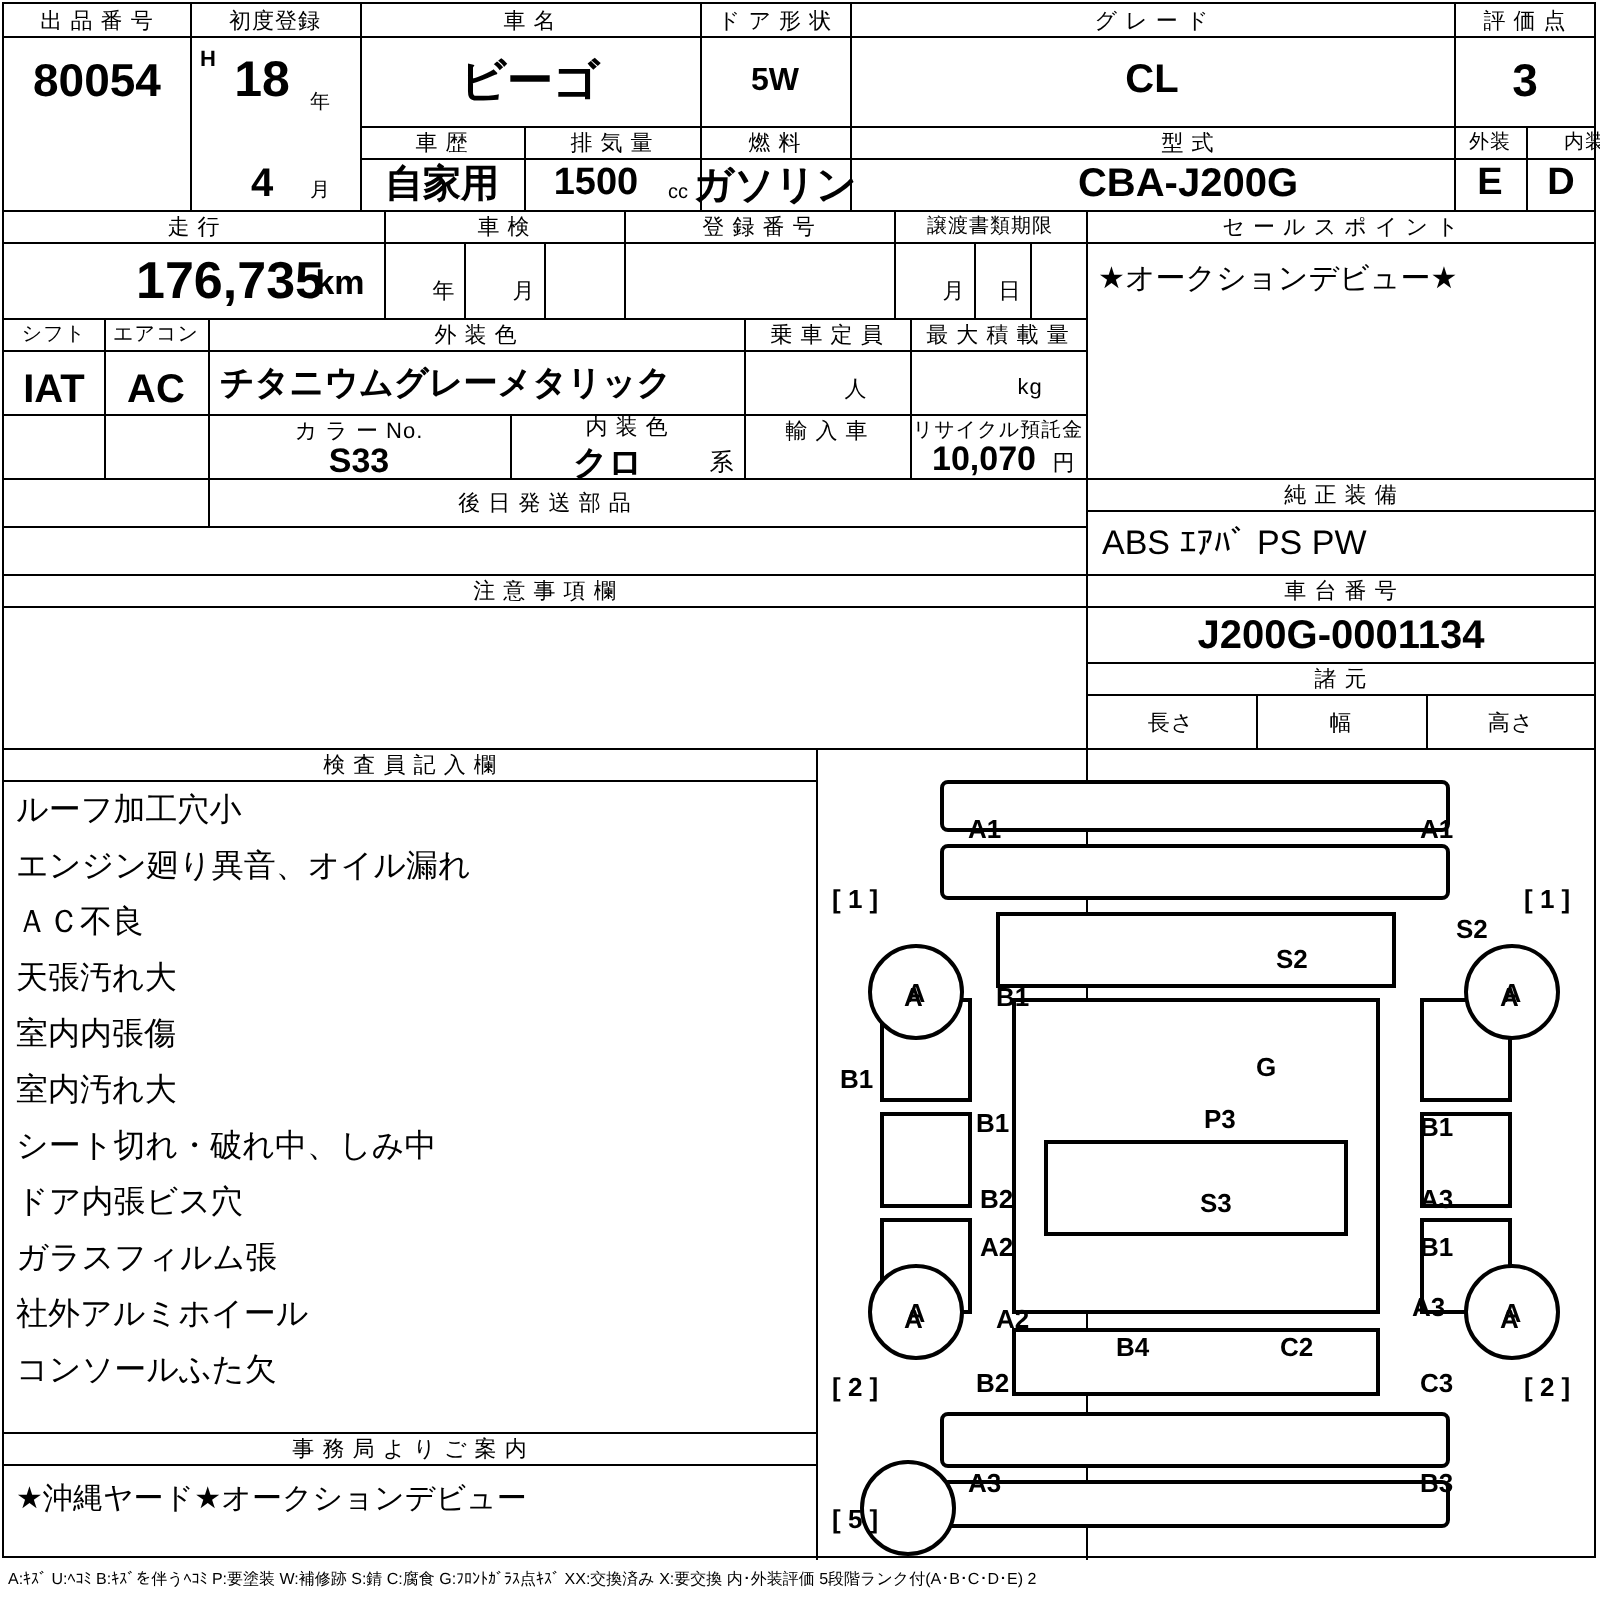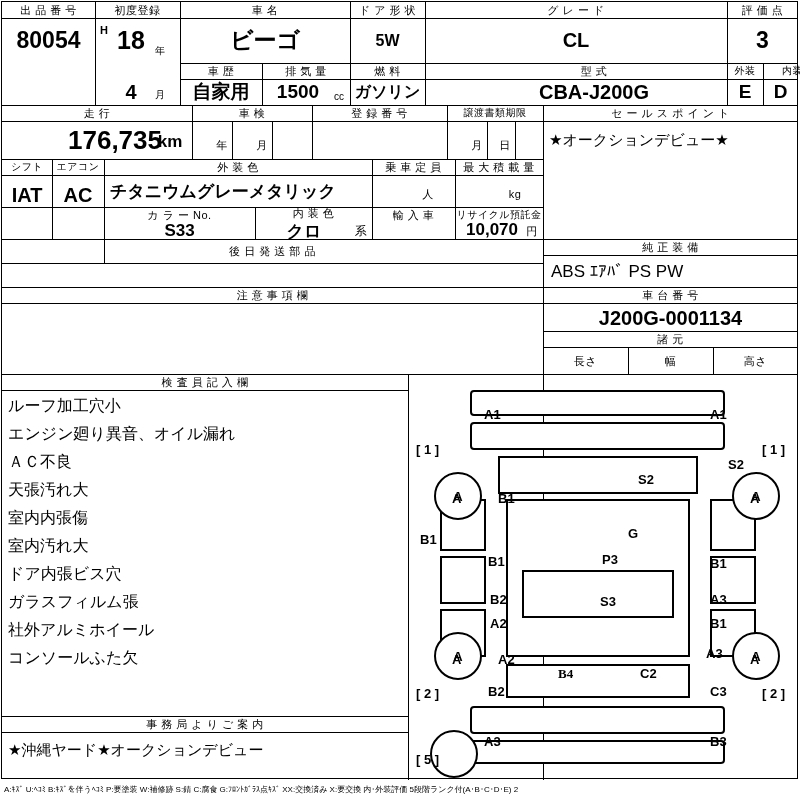--- a/index.html
+++ b/index.html
@@ -76,21 +76,21 @@
   <div class="val" style="left:727px;top:18px;width:71px;height:45px;font-size:23px;">3</div>
 
   <div class="lbl" style="left:180px;top:63px;width:82px;height:16px;">車 歴</div>
   <div class="val" style="left:180px;top:79px;width:82px;height:26px;font-size:19px;">自家用</div>
 
   <div class="lbl" style="left:262px;top:63px;width:88px;height:16px;">排 気 量</div>
   <div class="val" style="left:262px;top:79px;width:72px;height:26px;font-size:19px;">1500</div>
   <div class="val sm" style="left:330px;top:90px;width:18px;height:13px;">cc</div>
 
   <div class="lbl" style="left:350px;top:63px;width:75px;height:16px;">燃 料</div>
-  <div class="val" style="left:350px;top:79px;width:75px;height:26px;font-size:16px;">ガソリン</div>
+  <div class="val" style="left:350px;top:79px;width:75px;height:26px;font-size:20px;">ガソリン</div>
 
   <div class="lbl" style="left:425px;top:63px;width:338px;height:16px;">型 式</div>
   <div class="val" style="left:425px;top:79px;width:338px;height:26px;font-size:20px;">CBA-J200G</div>
 
   <div class="lbl" style="left:727px;top:63px;width:36px;height:16px;font-size:10px;">外装</div>
   <div class="val" style="left:727px;top:79px;width:36px;height:26px;font-size:19px;">E</div>
   <div class="lbl" style="left:763px;top:63px;width:35px;height:16px;font-size:10px;padding-left:24px;">内装</div>
   <div class="val" style="left:763px;top:79px;width:35px;height:26px;font-size:19px;">D</div>
 
   <div class="line vline" style="left:543px;top:105px;height:675px;"></div>
@@ -163,20 +163,21 @@
   <div class="line vline" style="left:408px;top:374px;height:406px;"></div>
   <div class="lbl" style="left:2px;top:374px;width:406px;height:16px;">検 査 員 記 入 欄</div>
 
   <div id="inspector-list" style="position:absolute;left:8px;top:392px;width:396px;">
       <div style="font-size: 16px; line-height: 28px; white-space: nowrap;">ルーフ加工穴小</div>
       <div style="font-size: 16px; line-height: 28px; white-space: nowrap;">エンジン廻り異音、オイル漏れ</div>
       <div style="font-size: 16px; line-height: 28px; white-space: nowrap;">ＡＣ不良</div>
       <div style="font-size: 16px; line-height: 28px; white-space: nowrap;">天張汚れ大</div>
       <div style="font-size: 16px; line-height: 28px; white-space: nowrap;">室内内張傷</div>
       <div style="font-size: 16px; line-height: 28px; white-space: nowrap;">室内汚れ大</div>
+      <div style="font-size: 16px; line-height: 28px; white-space: nowrap;">シート切れ・破れ中、しみ中</div>
       <div style="font-size: 16px; line-height: 28px; white-space: nowrap;">ドア内張ビス穴</div>
       <div style="font-size: 16px; line-height: 28px; white-space: nowrap;">ガラスフィルム張</div>
       <div style="font-size: 16px; line-height: 28px; white-space: nowrap;">社外アルミホイール</div>
       <div style="font-size: 16px; line-height: 28px; white-space: nowrap;">コンソールふた欠</div>
     </div>
 
   <div class="line hline" style="left:2px;top:716px;width:406px;"></div>
   <div class="line hline" style="left:2px;top:732px;width:406px;"></div>
   <div class="lbl" style="left:2px;top:716px;width:406px;height:16px;">事 務 局 よ り ご 案 内</div>
   <div class="lst" style="left:8px;top:740px;font-size:15px;">★沖縄ヤード★オークションデビュー</div>
@@ -248,21 +249,21 @@
         <div class="dlabel" style="left: 300px; top: 182px;">B1</div>
         <div class="dlabel" style="left: 80px; top: 218px;">B2</div>
         <div class="dlabel" style="left: 190px; top: 220px;">S3</div>
         <div class="dlabel" style="left: 300px; top: 218px;">A3</div>
         <div class="dlabel" style="left: 80px; top: 242px;">A2</div>
         <div class="dlabel" style="left: 300px; top: 242px;">B1</div>
         <div class="dlabel" style="left: 42px; top: 278px;">A</div>
         <div class="dlabel" style="left: 88px; top: 278px;">A2</div>
         <div class="dlabel" style="left: 296px; top: 272px;">A3</div>
         <div class="dlabel" style="left: 340px; top: 278px;">A</div>
-        <div class="dlabel" style="left: 148px; top: 292px; font-family: Liberation Serif, serif;">B4</div>
+        <div class="dlabel" style="left: 148px; top: 292px;">B4</div>
         <div class="dlabel" style="left: 230px; top: 292px;">C2</div>
         <div class="dlabel" style="left: 78px; top: 310px;">B2</div>
         <div class="dlabel" style="left: 300px; top: 310px;">C3</div>
         <div class="dlabel" style="left: 6px; top: 312px;">[ 2 ]</div>
         <div class="dlabel" style="left: 352px; top: 312px;">[ 2 ]</div>
         <div class="dlabel" style="left: 74px; top: 360px;">A3</div>
         <div class="dlabel" style="left: 300px; top: 360px;">B3</div>
         <div class="dlabel" style="left: 6px; top: 378px;">[ 5 ]</div>
       </div>
   </div>

